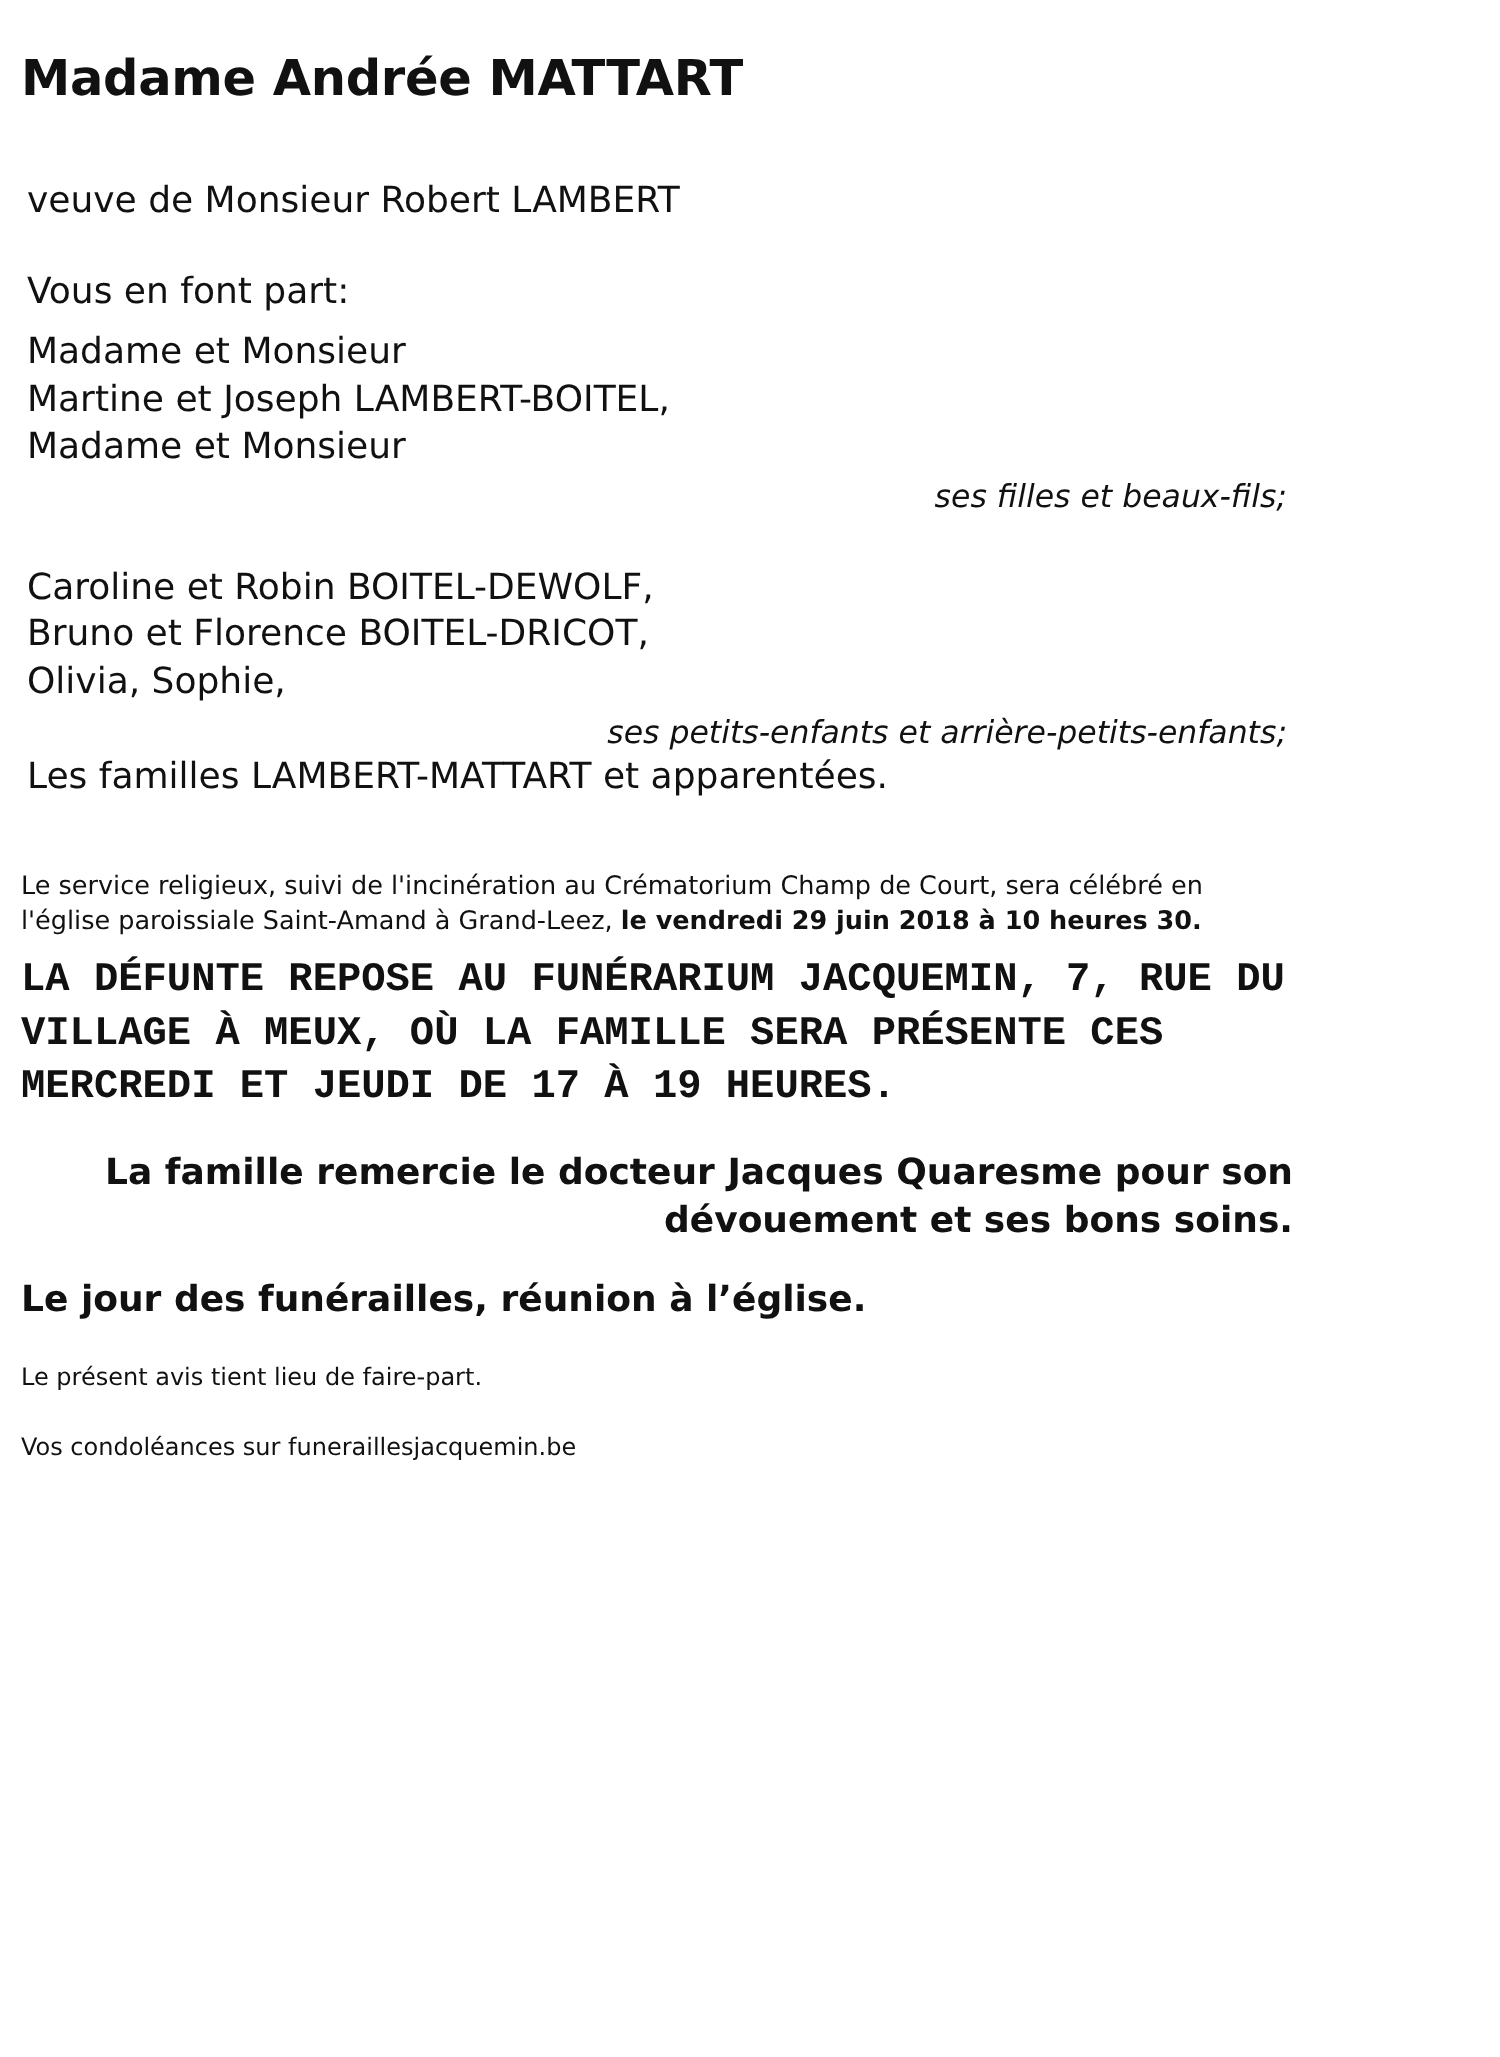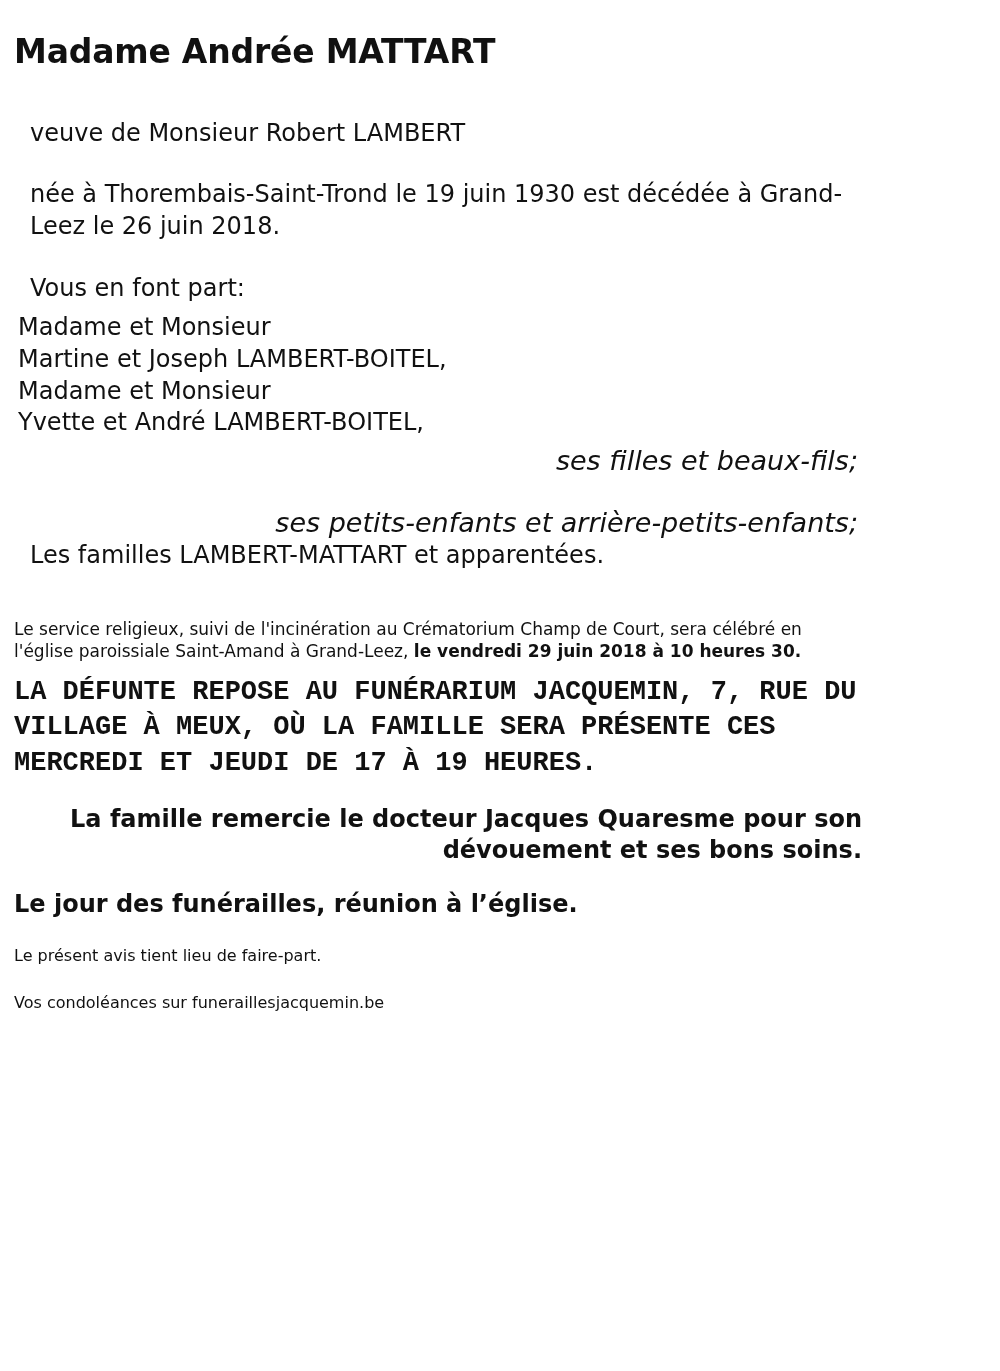--- a/index.html
+++ b/index.html
@@ -23,36 +23,36 @@
   .title {
     font-size: 33px;
     font-weight: bold;
     letter-spacing: -0.2px;
     line-height: 1.2;
     margin: 0 0 46px 0;
   }
   .para {
     font-size: 24px;
     line-height: 1.32;
-    margin: 0 0 30px 16px;
+    margin: 0 0 30px 4px;
     max-width: 975px;
   }
   .para.tight {
     margin-bottom: 8px;
   }
   .names {
     font-size: 24px;
     line-height: 1.32;
     margin: 4px;
   }
   .names div {
     white-space: nowrap;
   }
   .role {
-    font-size: 27px;
+    font-size: 21px;
     font-style: italic;
     text-align: right;
     line-height: 1.32;
     margin: 0;
     padding-right: 4px;
   }
   .block-group {
     margin-bottom: 0;
   }
   .spacer-sm { height: 16px; }
@@ -99,37 +99,40 @@
 </style>
 </head>
 <body>
 
 <div class="page">
 
   <h1 class="title">Madame Andrée MATTART</h1>
 
   <p class="para">veuve de Monsieur Robert LAMBERT</p>
 
-  <p class="para">née à Thorembais-Saint-Trond le 19 juin 1930 est décédée à Grand-Leez le 26 juin 2018.</p>
 
   <p class="para tight">Vous en font part:</p>
 
   <div class="block-group">
     <div class="names">
       <div>Madame et Monsieur</div>
       <div>Martine et Joseph LAMBERT-BOITEL,</div>
       <div>Madame et Monsieur</div>
-      <div>Yvette et André LAMBERT-BOITEL,</div>
     </div>
     <p class="role">ses filles et beaux-fils;</p>
   </div>
 
   <div class="spacer-md"></div>
 
   <div class="block-group">
+    <div class="names">
+      <div>Caroline et Robin BOITEL-DEWOLF,</div>
+      <div>Bruno et Florence BOITEL-DRICOT,</div>
+      <div>Olivia, Sophie,</div>
+    </div>
     <p class="role">ses petits-enfants et arrière-petits-enfants;</p>
   </div>
 
   <p class="para">Les familles LAMBERT-MATTART et apparentées.</p>
 
   <div class="spacer-sm"></div>
 
   <p class="service"><span>Le service religieux, suivi de l'incinération au Crématorium Champ de Court, sera célébré en l'église paroissiale Saint-Amand à Grand-Leez, </span><span class="bold">le vendredi 29 juin 2018 à 10 heures 30.</span></p>
 
   <p class="funerarium caps">LA DÉFUNTE REPOSE AU FUNÉRARIUM JACQUEMIN, 7, RUE DU VILLAGE À MEUX, OÙ LA FAMILLE SERA PRÉSENTE CES MERCREDI ET JEUDI DE 17 À 19 HEURES.</p>

